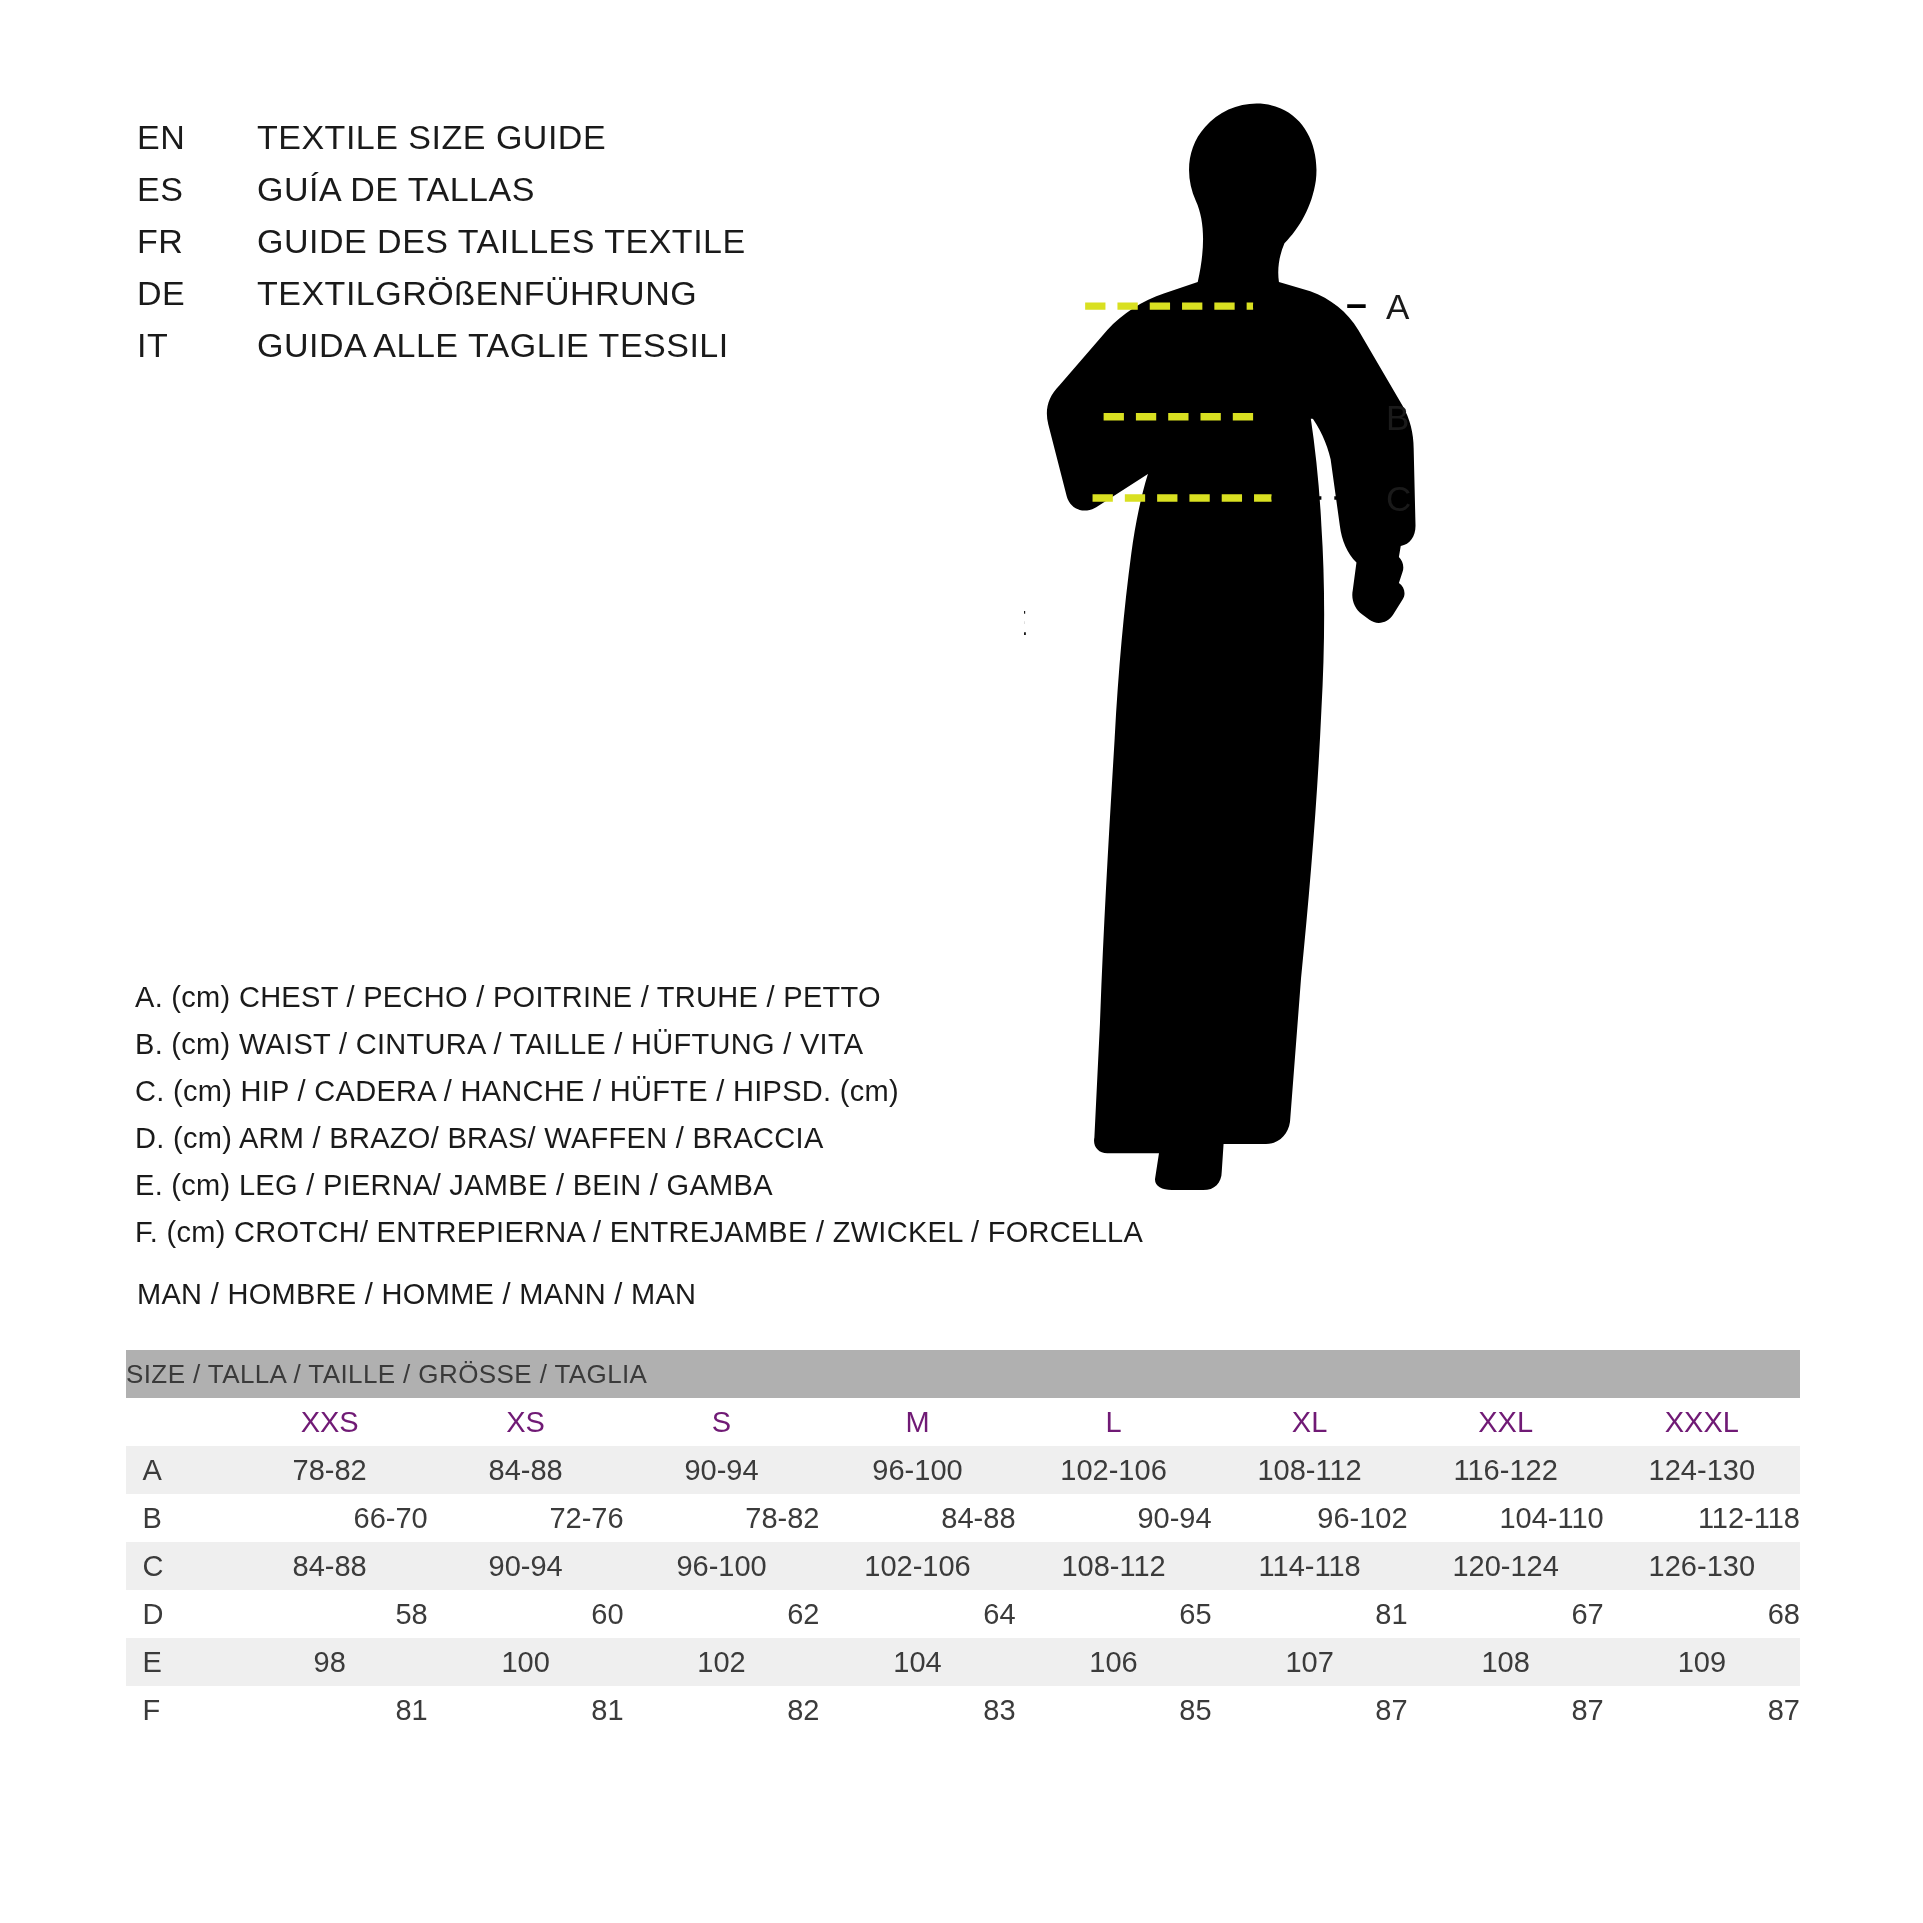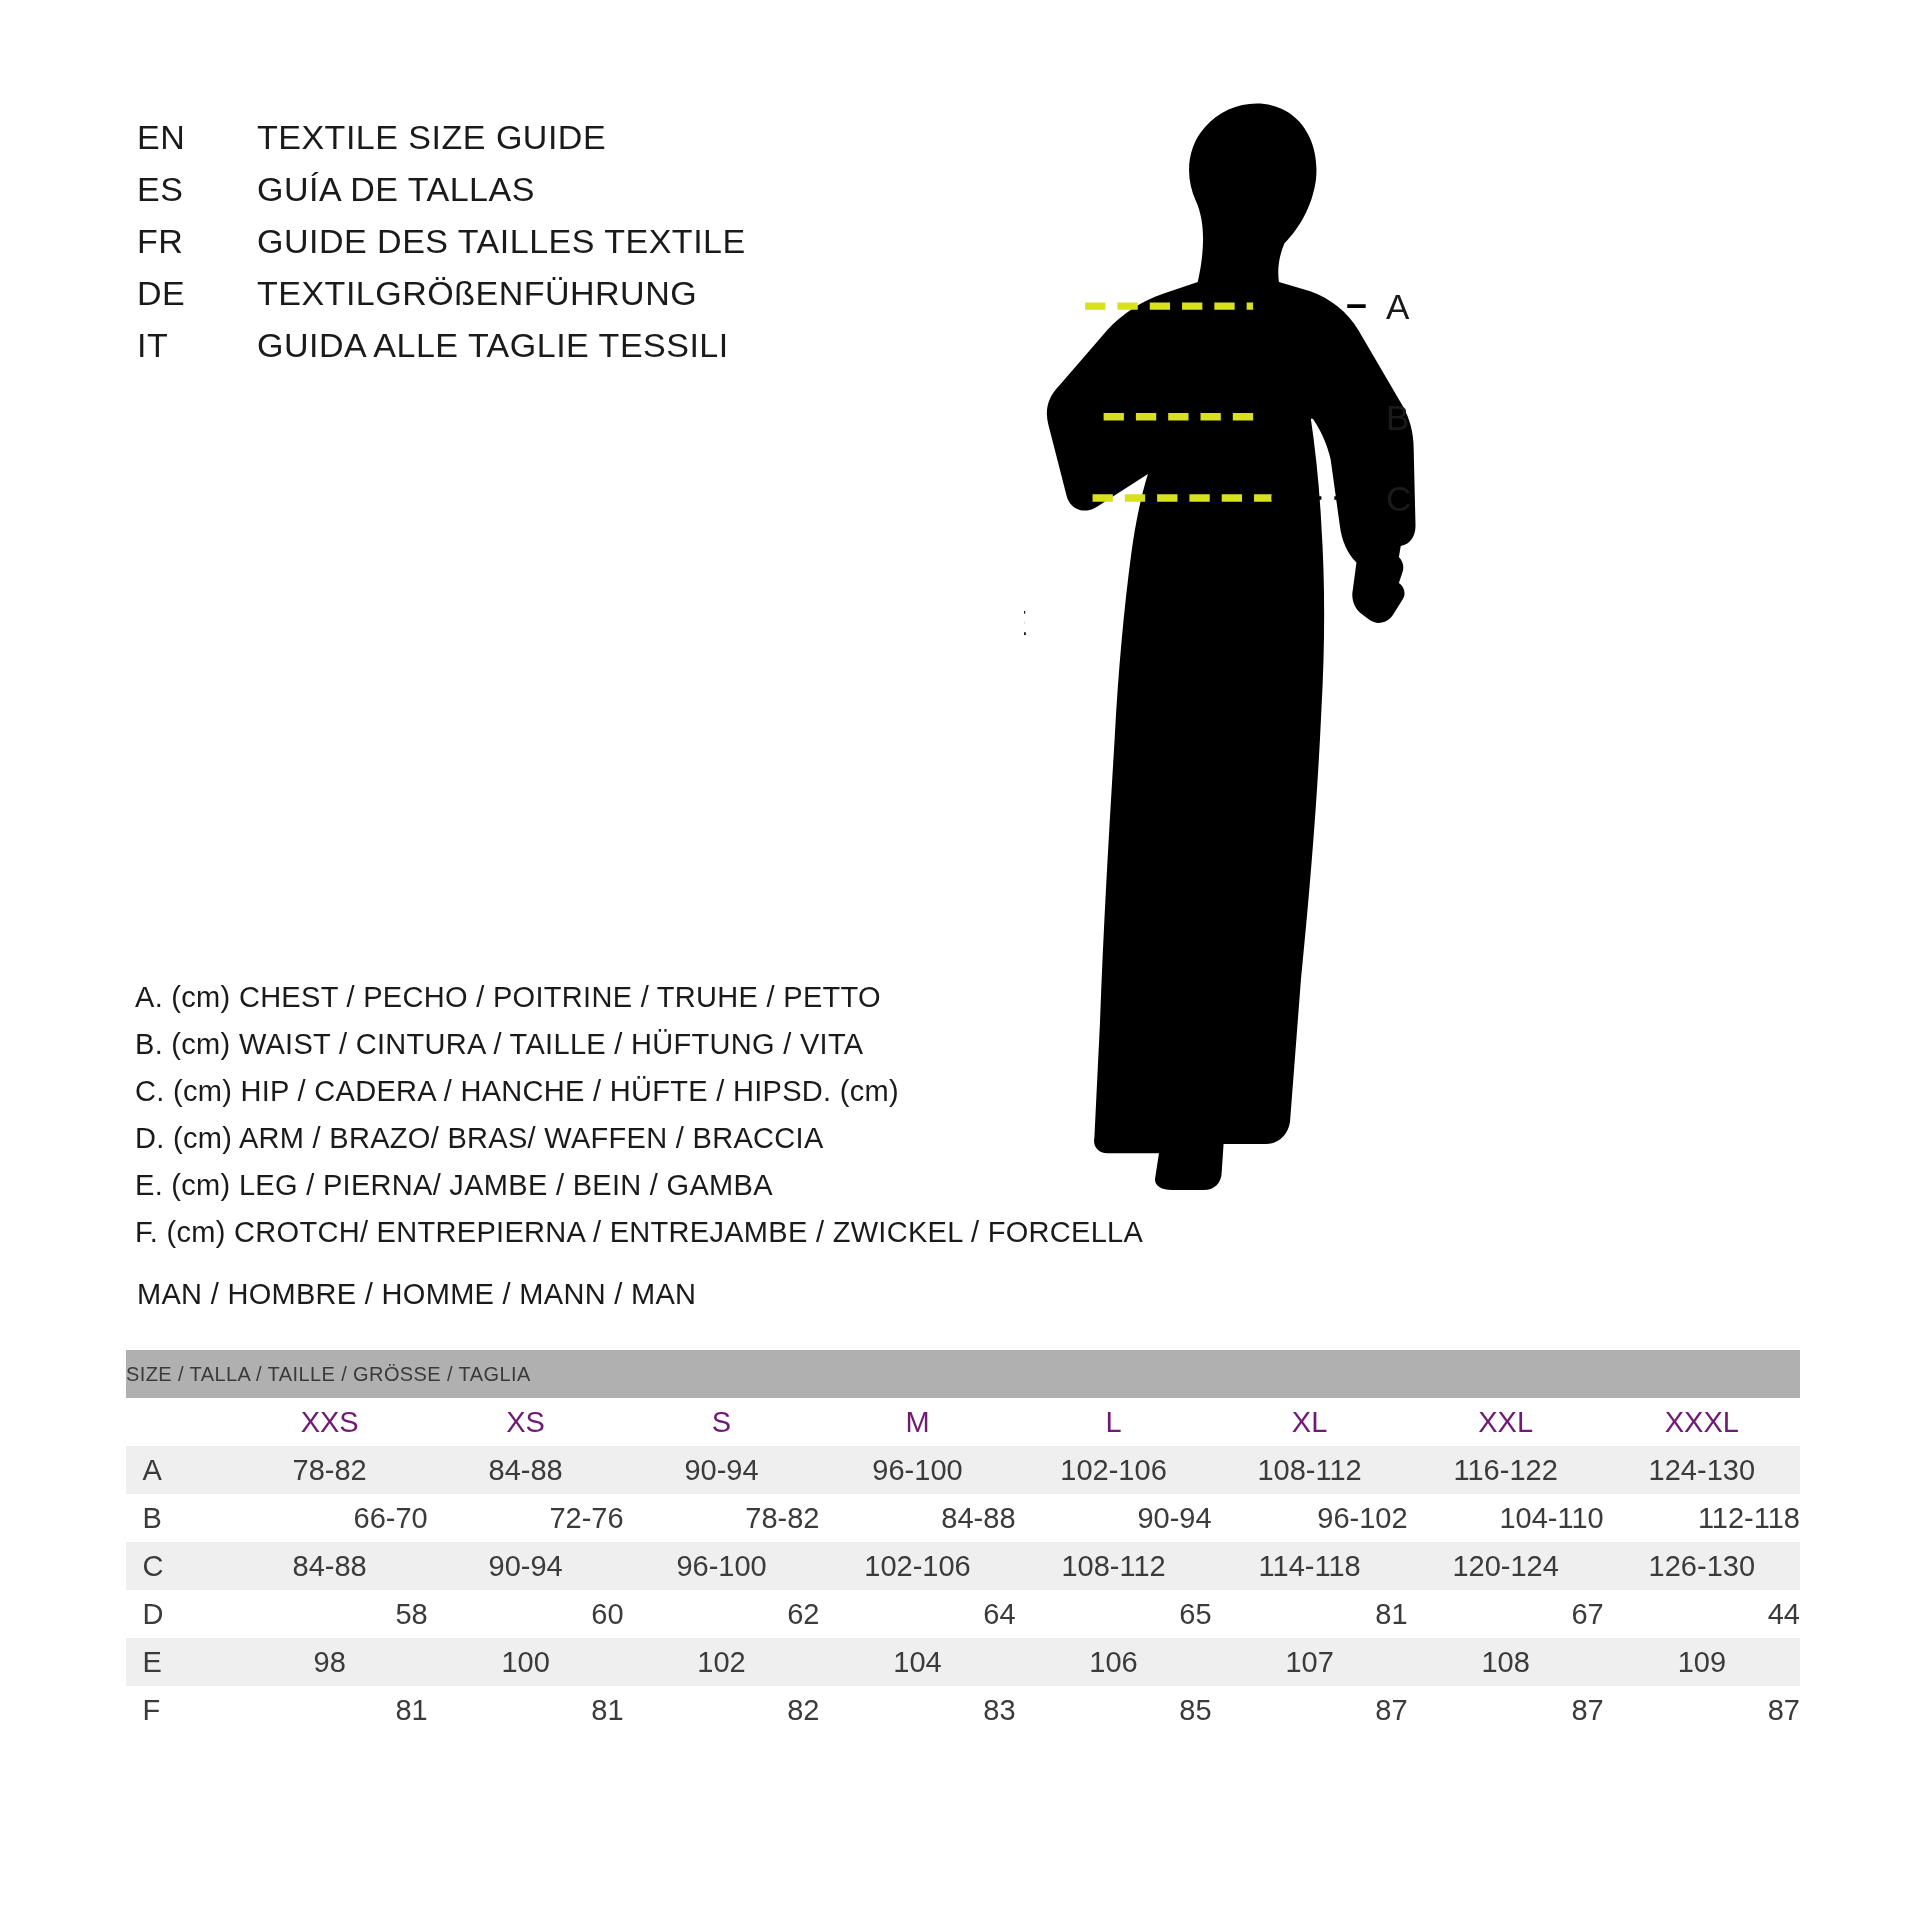--- a/index.html
+++ b/index.html
@@ -81,21 +81,21 @@
     font-size: 28px;
   }
   #size-table td, #size-table th {
     padding: 0;
     font-weight: normal;
   }
   .hdr-band td {
     background: #b0b0b0;
     color: #3a3a3a;
     height: 48px;
-    font-size: 20px;
+    font-size: 26px;
     text-align: left;
     padding-left: 16.6px;
     letter-spacing: 0.4px;
   }
   .size-head td {
     height: 48px;
     text-align: center;
     font-size: 29px;
     color: #701a75;
     background: #ffffff;
@@ -302,21 +302,21 @@
 
     <tr class="data-row plain">
       <td class="row-label">D</td>
       <td>58</td>
       <td>60</td>
       <td>62</td>
       <td>64</td>
       <td>65</td>
       <td>81</td>
       <td>67</td>
-      <td>44</td>
+      <td>68</td>
     </tr>
 
     <tr class="data-row shade">
       <td class="row-label">E</td>
       <td>98</td>
       <td>100</td>
       <td>102</td>
       <td>104</td>
       <td>106</td>
       <td>107</td>

